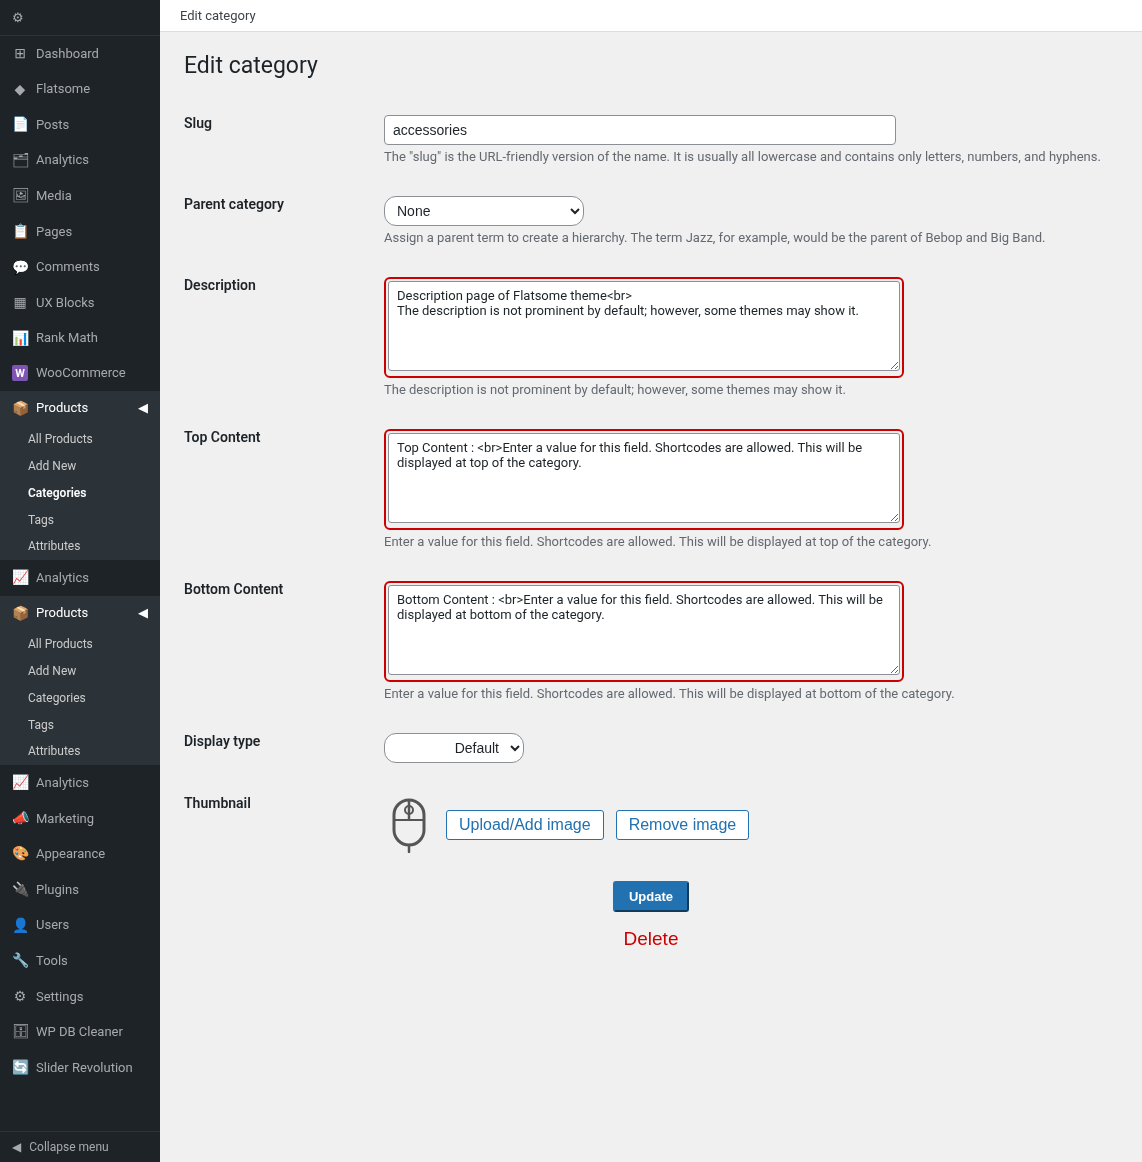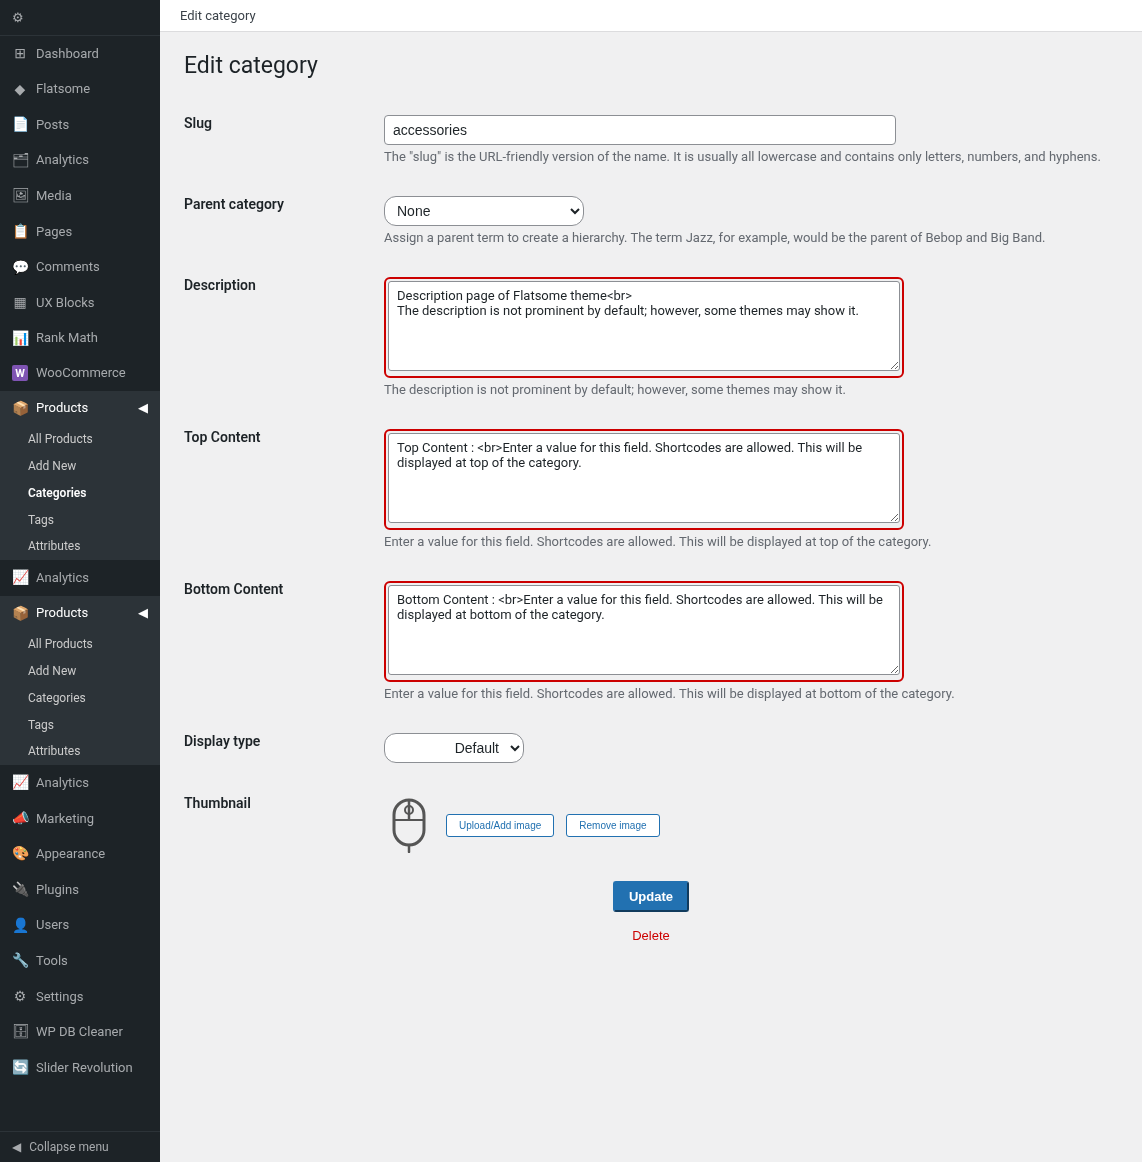--- a/index.html
+++ b/index.html
@@ -148,38 +148,38 @@
       color: #8c8f94;
       font-size: 32px;
     }
     .btn {
       padding: 5px 12px;
       border: 1px solid #2271b1;
       border-radius: 3px;
       background: #fff;
       color: #2271b1;
       cursor: pointer;
-      font-size: 10px;
+      font-size: 16px;
     }
     .btn-primary {
       background: #2271b1;
       color: #fff;
       border-color: #2271b1;
       padding: 6px 14px;
       border-radius: 3px;
       cursor: pointer;
       font-size: 13px;
       font-weight: 600;
     }
     .btn-link {
       background: none;
       border: none;
       color: #cc0000;
       cursor: pointer;
-      font-size: 13px;
+      font-size: 19px;
       padding: 6px 8px;
     }
     .form-actions {
       display: flex;
       align-items: center;
       gap: 10px;
       padding: 10px 0 20px 0;
       flex-direction: column;
     }
 

